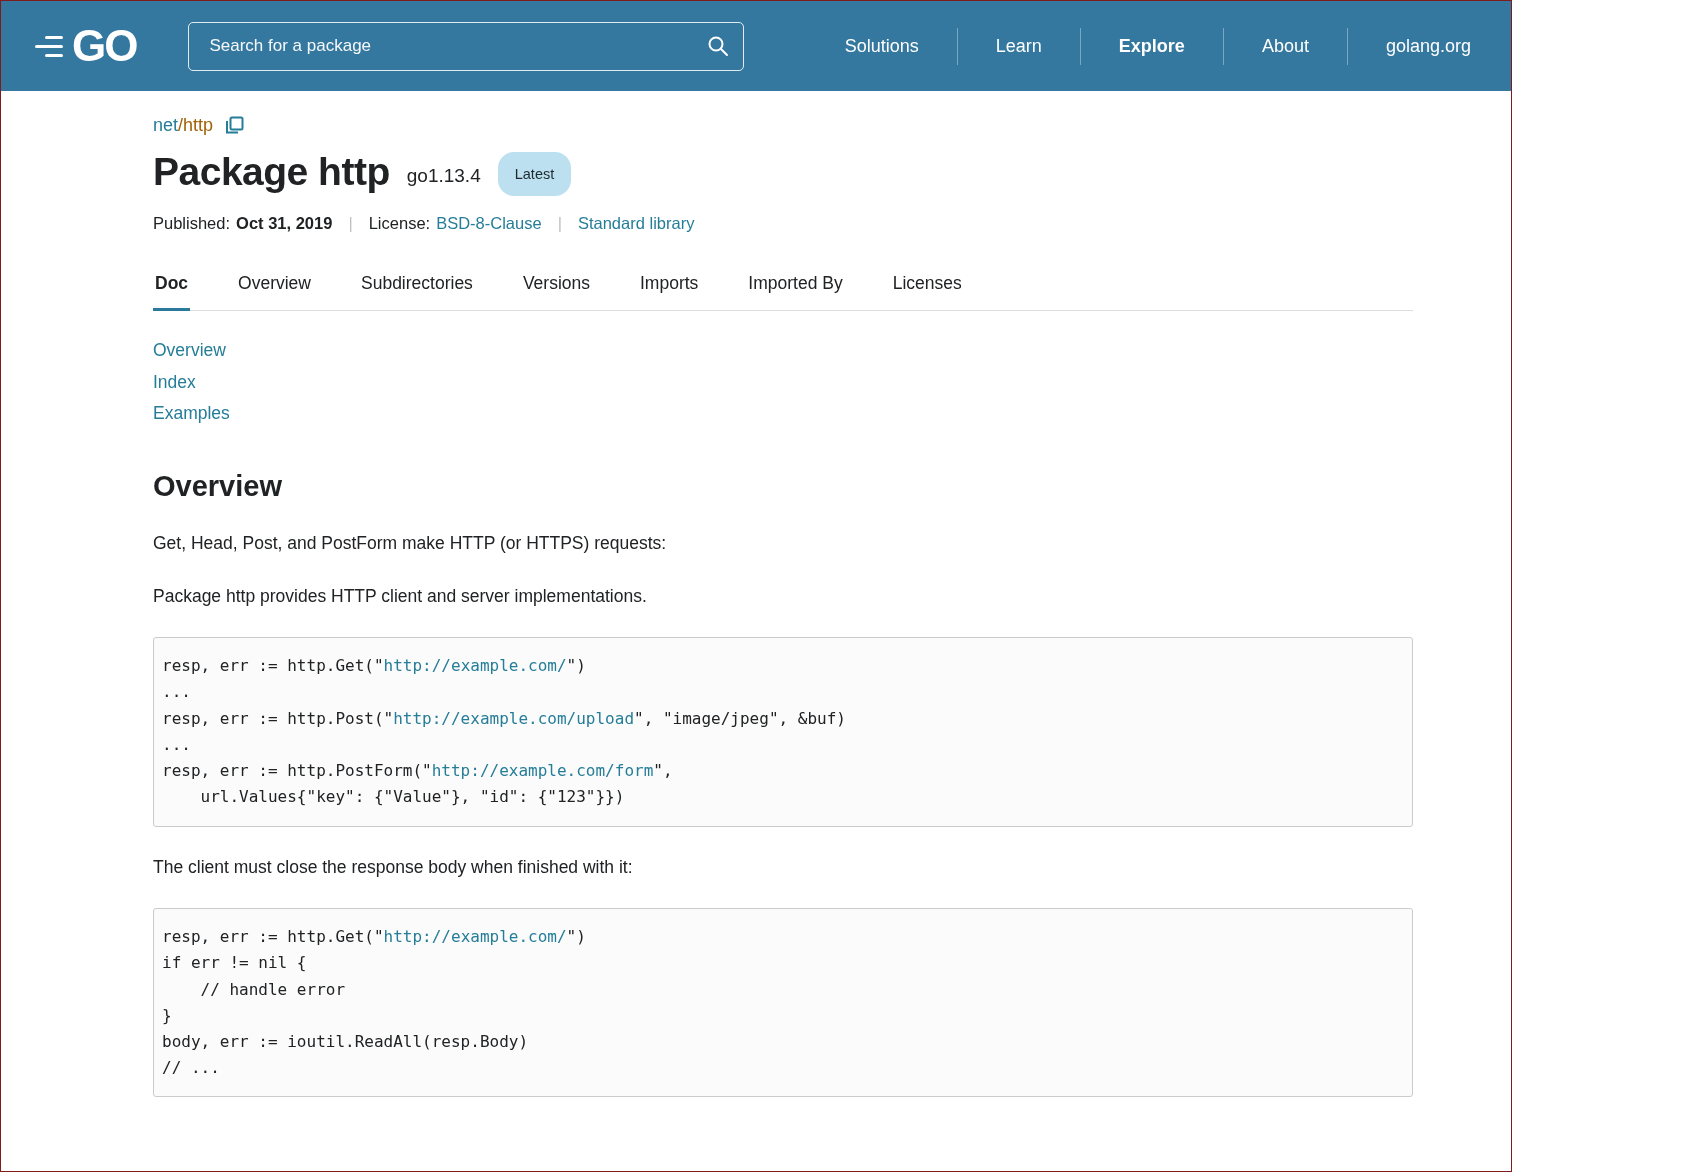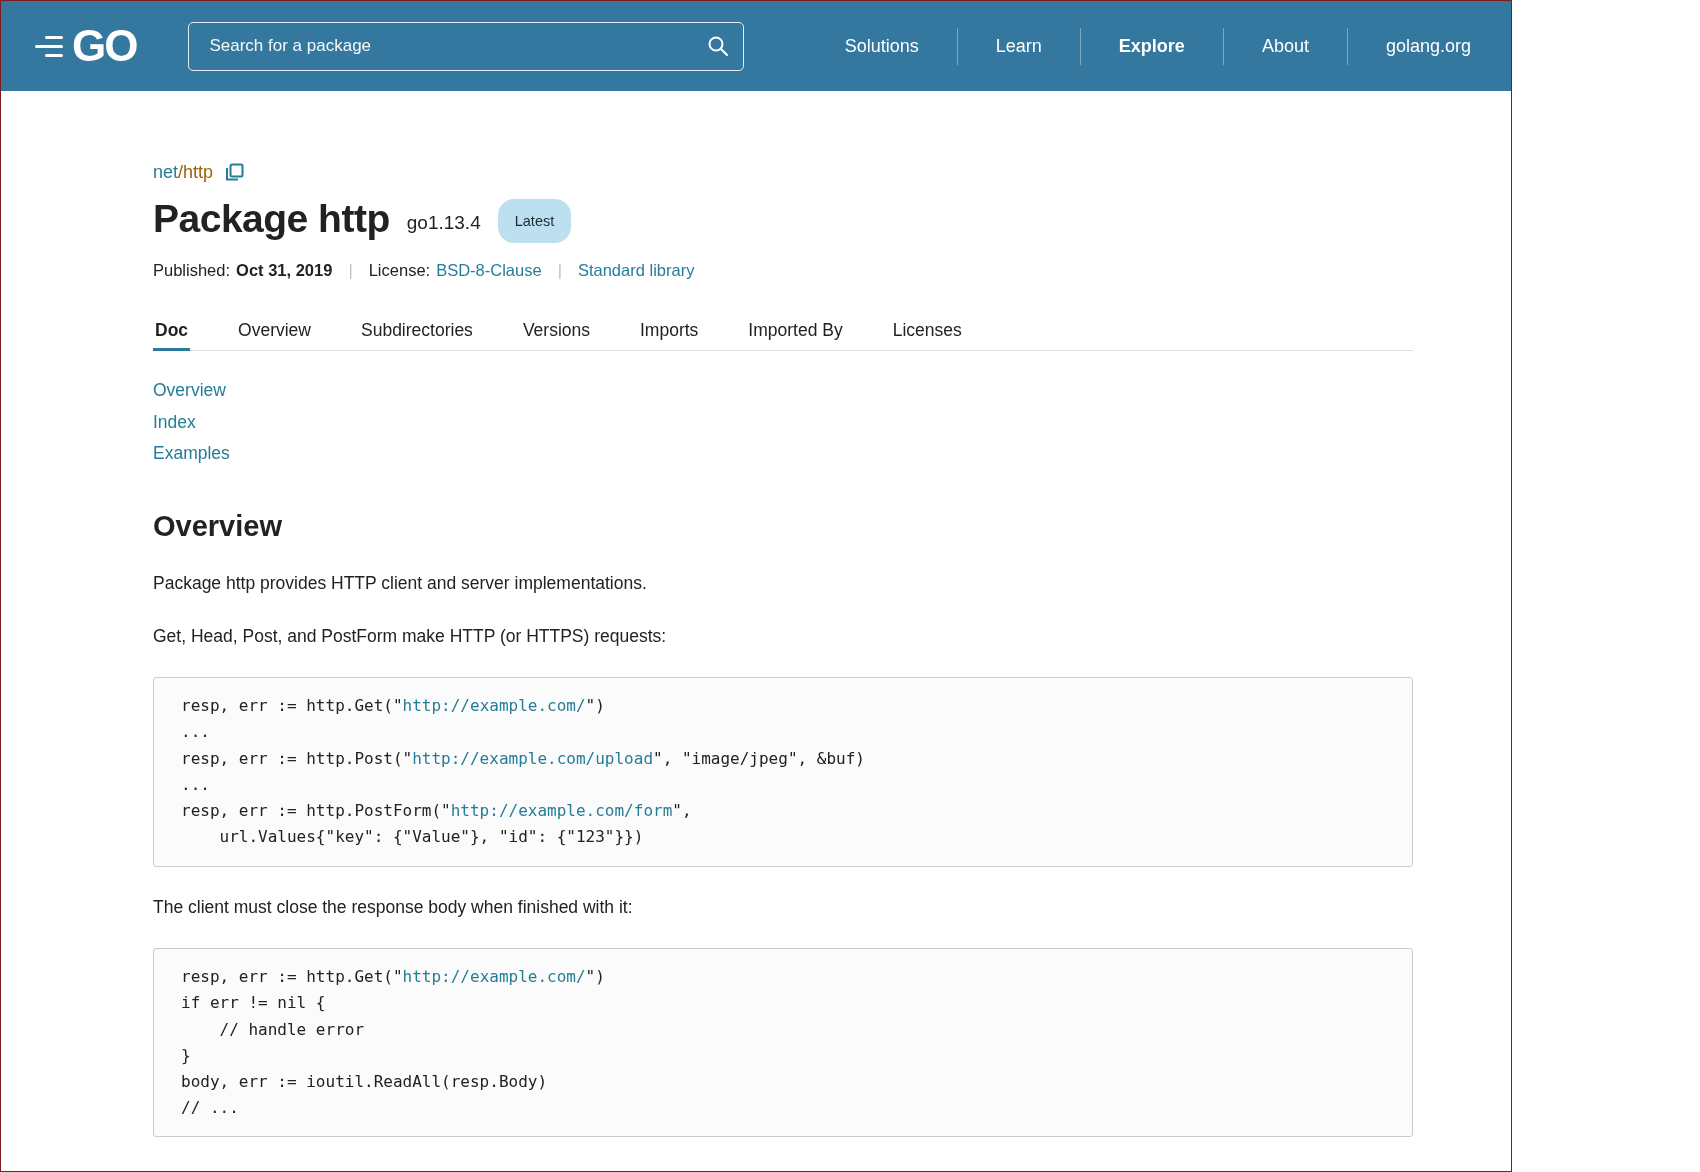--- a/index.html
+++ b/index.html
@@ -19,50 +19,50 @@
   .search-box input { width: 100%; height: 100%; background: transparent; border: 1px solid rgba(255,255,255,0.85); border-radius: 5px; color: #fff; font-size: 17px; padding: 0 52px 0 20px; font-family: "Liberation Sans", sans-serif; outline: none; }
   .search-box input::placeholder { color: #fff; opacity: 0.95; }
   .search-btn { position: absolute; right: 8px; top: 50%; transform: translateY(-50%); background: none; border: none; padding: 6px; cursor: pointer; line-height: 0; }
   .main-nav { margin-left: auto; display: flex; align-items: center; }
   .nav-item { color: #fff; text-decoration: none; font-size: 18px; padding: 8px 38px; white-space: nowrap; }
   .nav-item + .nav-item { border-left: 1px solid rgba(255,255,255,0.35); }
   .nav-item.active { font-weight: 700; }
   .main-nav .nav-item:last-child { padding-right: 6px; }
 
   
-  .main { padding: 24px 0 0 152px; margin-top: 47px; }
+  .main { padding: 24px 0 0 152px; }
   .container { width: 1260px; }
 
   .breadcrumb { display: flex; align-items: center; font-size: 18px; }
   .crumb-link { color: #257D98; text-decoration: none; }
   .crumb-rest { color: #a16207; }
   .copy-btn { background: none; border: none; padding: 0; margin-left: 12px; cursor: pointer; line-height: 0; }
 
   .title-row { display: flex; align-items: center; margin-top: 14px; }
   .pkg-title { font-size: 39px; font-weight: 700; margin: 0; color: #202224; letter-spacing: -0.5px; }
   .pkg-version { font-size: 19px; margin-left: 17px; color: #202224; position: relative; top: 4px; }
   .badge { margin-left: 17px; background: #BCE0EF; color: #1d2a30; border-radius: 16px; padding: 14px 17px; font-size: 14.5px; position: relative; top: 2px; cursor: pointer; }
 
   .meta-row { margin-top: 20px; font-size: 16.5px; display: flex; align-items: center; }
   .meta-sep { color: #c0c0c0; margin: 0 16px; }
   .meta-label { color: #202224; margin-right: 6px; }
   .meta-strong { font-weight: 700; }
   .meta-link { color: #257D98; text-decoration: none; }
 
   .tabs { margin-top: 30px; display: flex; border-bottom: 1px solid #dcdee0; }
-  .tab { margin-right: 46px; padding: 10px 2px 7px; font-size: 17.5px; color: #202224; text-decoration: none; border-bottom: 3px solid transparent; margin-bottom: -1px; }
+  .tab { margin-right: 46px; padding: 10px 2px 14px; font-size: 17.5px; color: #202224; text-decoration: none; border-bottom: 3px solid transparent; margin-bottom: -1px; }
   .tab.active { font-weight: 700; border-bottom-color: #2B7A9C; }
 
   .toc { margin-top: 24px; }
   .toc-link { display: block; color: #257D98; text-decoration: none; font-size: 17.5px; line-height: 1.8; width: fit-content; }
 
   .section-heading { font-size: 29px; font-weight: 700; margin: 40px 0 0; color: #202224; }
   .para { font-size: 17.5px; margin: 28px 0 0; line-height: 1.45; }
 
-  .codeblock { margin-top: 28px; border: 1px solid #c9cccf; border-radius: 3px; background: #fbfbfb; padding: 15px 27px; font-family: "DejaVu Sans Mono", monospace; font-size: 16px; line-height: 1.64; color: #202224; }
+  .codeblock { margin-top: 28px; border: 1px solid #c9cccf; border-radius: 3px; background: #fbfbfb; padding: 15px 8px; font-family: "DejaVu Sans Mono", monospace; font-size: 16px; line-height: 1.64; color: #202224; }
   .code-line { white-space: pre; min-height: 26px; }
   .code-url { color: #257D98; text-decoration: none; }
 </style>
 </head>
 <body>
 
 <div class="frame">
 
   <header class="site-header">
     <a class="logo">
@@ -132,22 +132,22 @@
       </div>
 
       <div class="toc">
         <a class="toc-link">Overview</a>
         <a class="toc-link">Index</a>
         <a class="toc-link">Examples</a>
       </div>
 
       <h2 class="section-heading">Overview</h2>
 
+      <p class="para">Get, Head, Post, and PostForm make HTTP (or HTTPS) requests:</p>
       <p class="para">Package http provides HTTP client and server implementations.</p>
-      <p class="para">Get, Head, Post, and PostForm make HTTP (or HTTPS) requests:</p>
 
       <div class="codeblock">
         <div class="code-line"><span>resp, err := http.Get("</span><a class="code-url">http://example.com/</a><span>")</span></div>
         <div class="code-line"><span>...</span></div>
         <div class="code-line"><span>resp, err := http.Post("</span><a class="code-url">http://example.com/upload</a><span>", "image/jpeg", &amp;buf)</span></div>
         <div class="code-line"><span>...</span></div>
         <div class="code-line"><span>resp, err := http.PostForm("</span><a class="code-url">http://example.com/form</a><span>",</span></div>
         <div class="code-line"><span>    url.Values{"key": {"Value"}, "id": {"123"}})</span></div>
       </div>
 

